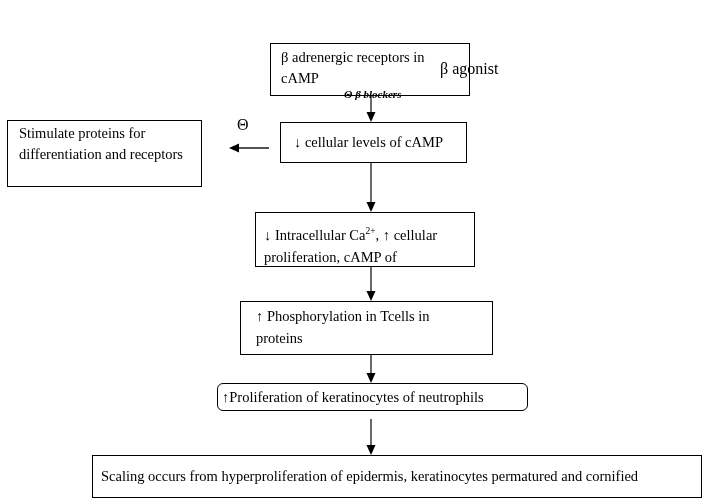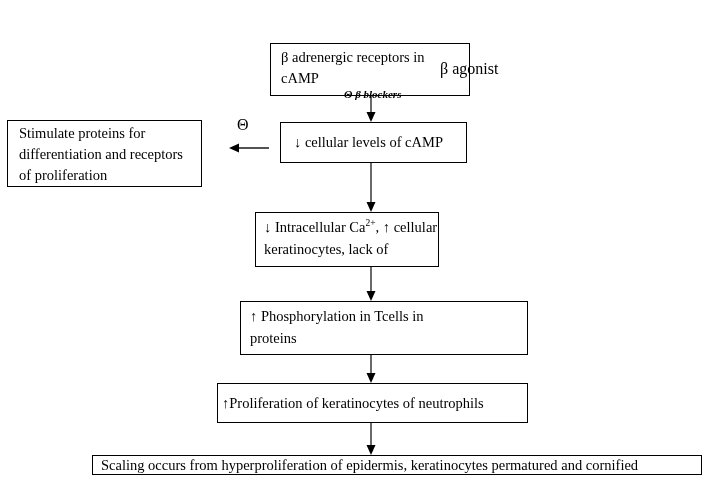--- a/index.html
+++ b/index.html
@@ -107,44 +107,43 @@
     <div class="ln">cAMP</div>
   </div>
 
   <span class="lbl" style="left:440px; top:60px;">β agonist</span>
 
   <span class="lbl lbl-small-bold" style="left:344px; top:88px;font-style:italic;">Θ β blockers</span>
 
   <div class="box" style="left:7px; top:120px; width:195px; height:67px; padding:2px 11px;">
     <div class="ln">Stimulate proteins for</div>
     <div class="ln">differentiation and receptors</div>
-    <div class="ln">of proliferation</div>
   </div>
 
   <span class="lbl lbl-theta" style="left:237px; top:116px;">Θ</span>
 
   <div class="box vcenter" style="left:280px; top:122px; width:187px; height:41px; padding:0 0 0 13px;">
     <div class="ln">↓ cellular levels of cAMP</div>
   </div>
 
-  <div class="box" style="left:255px; top:212px; width:184px; height:55px; padding:3px 8px; line-height:22px;">
+  <div class="box" style="left:255px; top:212px; width:220px; height:55px; padding:11px 8px; line-height:22px;">
     <div class="ln">
       <span>↓ Intracellular Ca</span><sup>2+</sup><span>, ↑ cellular</span>
     </div>
-    <div class="ln">keratinocytes, lack of</div>
+    <div class="ln">proliferation, cAMP of</div>
   </div>
 
   <span class="lbl" style="left:385px; top:276px;margin-top:45px;">β blockers</span>
 
-  <div class="box" style="left:240px; top:301px; width:288px; height:54px; padding:3px 9px; line-height:22px;">
+  <div class="box" style="left:240px; top:301px; width:253px; height:54px; padding:3px 15px; line-height:22px;">
     <div class="ln">↑ Phosphorylation in Tcells in</div>
     <div class="ln">proteins</div>
   </div>
 
-  <div class="box vcenter" style="left:217px; top:383px; width:311px; height:40px; padding:0 0 0 4px;">
+  <div class="box vcenter" style="left:217px; top:383px; width:311px; height:28px; padding:0 0 0 4px;border-radius:6px;">
     <div class="ln">↑Proliferation of keratinocytes of neutrophils</div>
   </div>
 
-  <div class="box vcenter" style="left:92px; top:455px; width:610px; height:20px; padding:0 0 0 8px;">
+  <div class="box vcenter" style="left:92px; top:455px; width:610px; height:43px; padding:0 0 0 8px;">
     <div class="ln">Scaling occurs from hyperproliferation of epidermis, keratinocytes permatured and cornified</div>
   </div>
 
 </div>
 
 </body></html>

